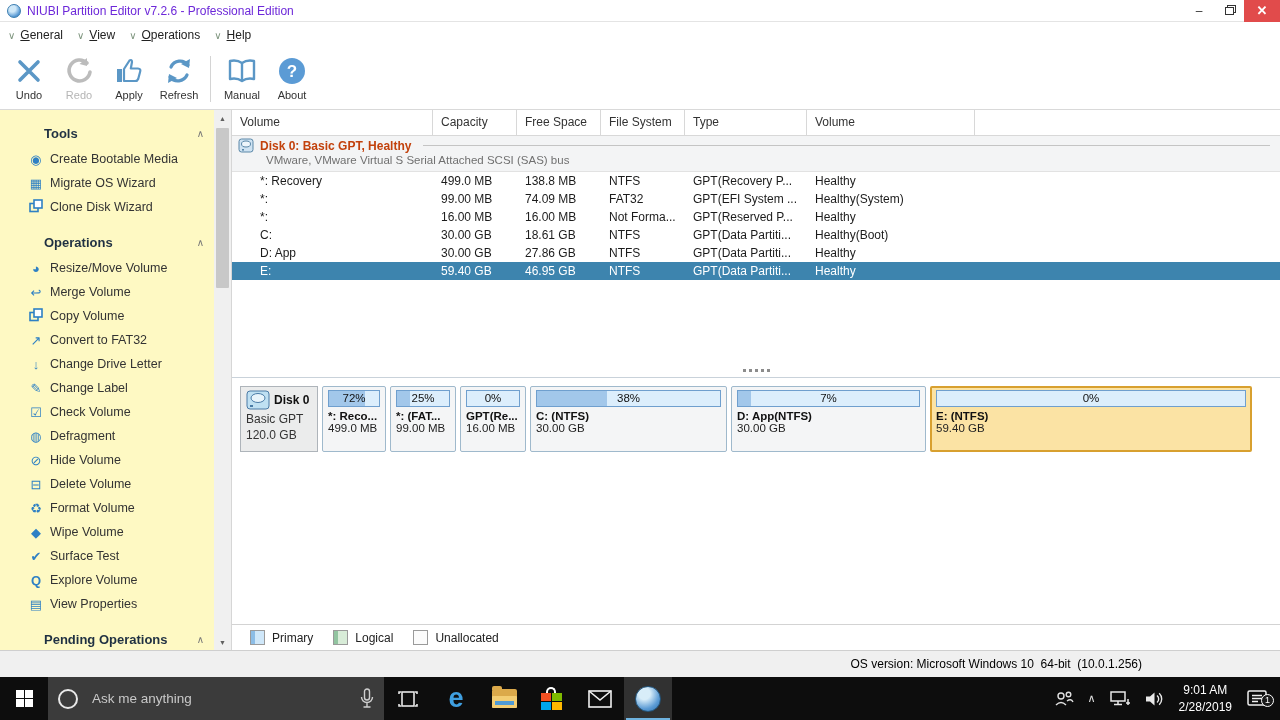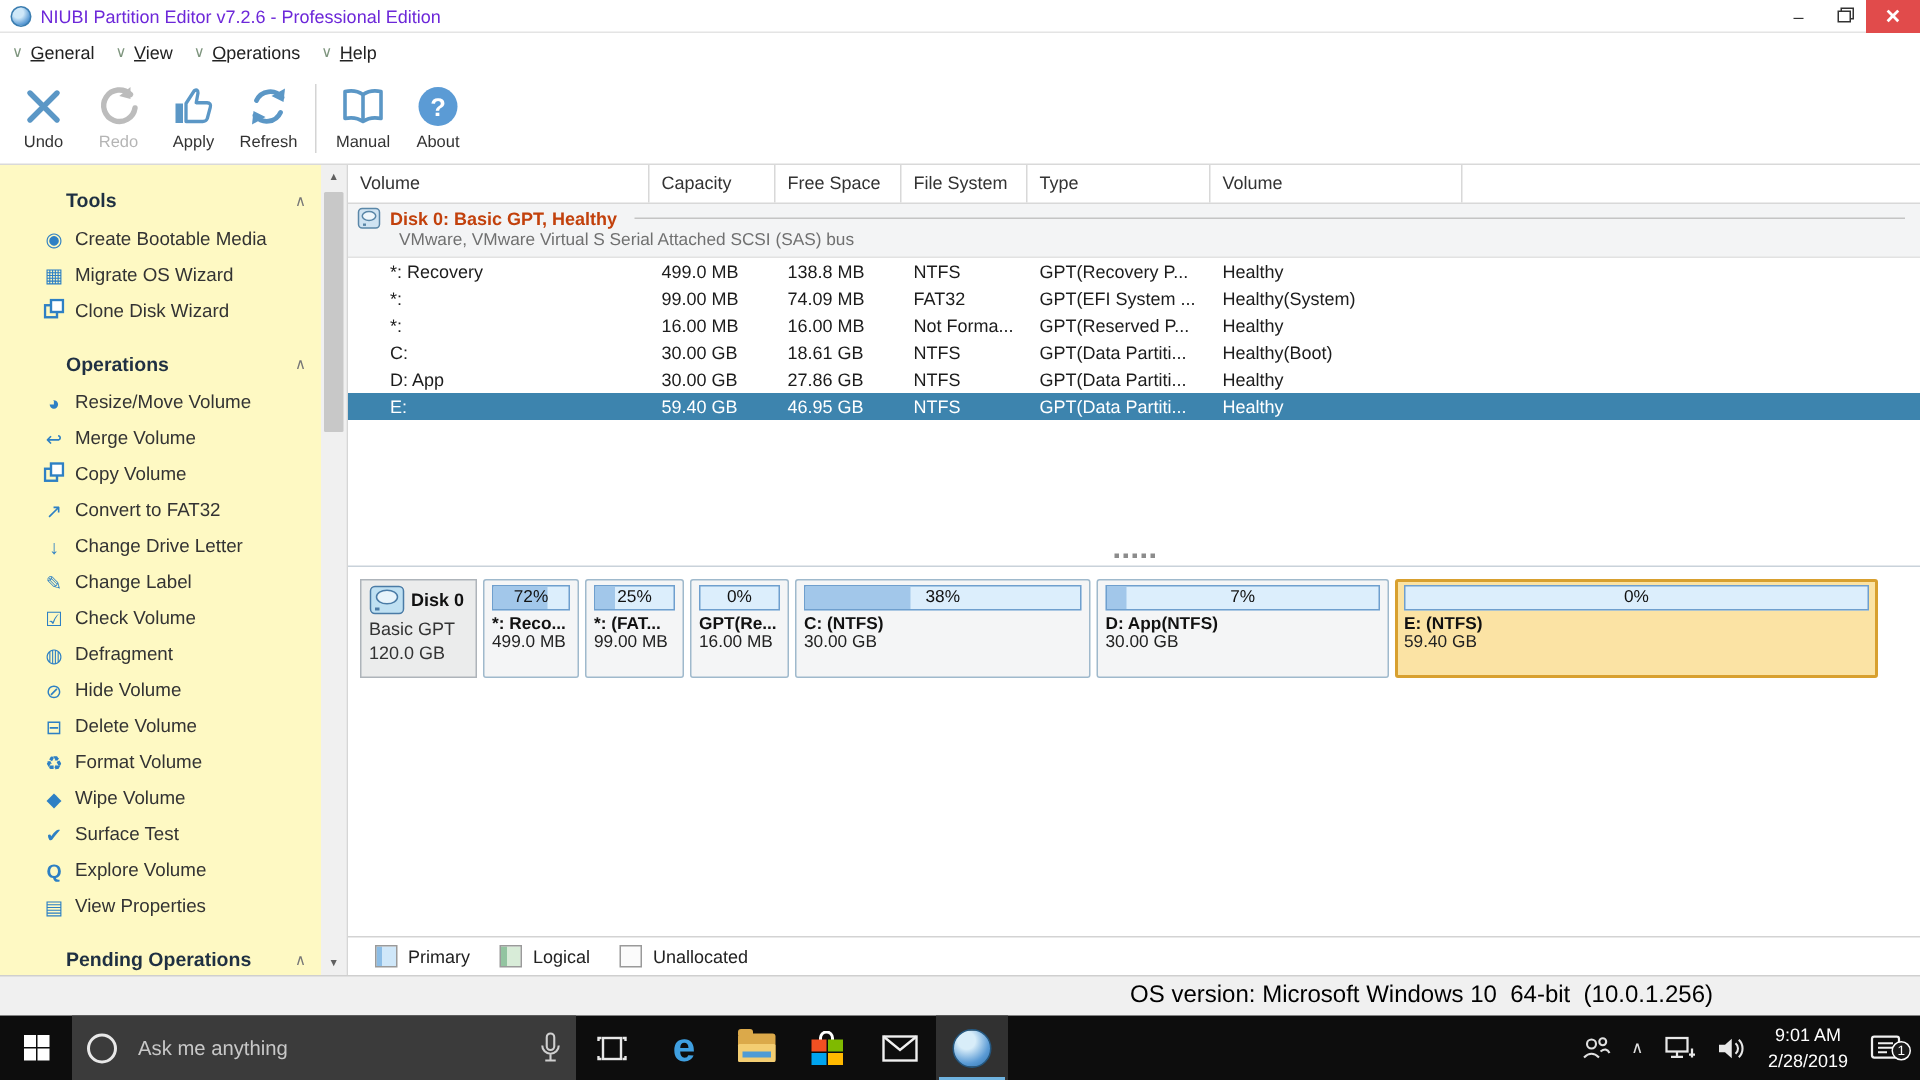--- a/index.html
+++ b/index.html
@@ -107,21 +107,21 @@
     padding-left:18px; }
   .lg-sw { width:15px; height:15px; border:1px solid #9a9a9a; margin-right:7px; }
   .sw-primary { background:linear-gradient(90deg,#8cbde6 0 30%,#cfe7f9 30%); }
   .sw-logical { background:linear-gradient(90deg,#92c4a0 0 30%,#d8ecd8 30%); }
   .sw-unalloc { background:#fbfbfb; }
   .lg-label { font-size:12px; color:#222; margin-right:20px; }
 
   
   .statusbar { height:27px; background:#f0f0f0; border-top:1px solid #cfcfcf;
     display:flex; align-items:center; justify-content:flex-end; padding-right:138px; }
-  .status-text { font-size:16px; color:#000; white-space:pre; }
+  .status-text { font-size:12px; color:#000; white-space:pre; }
 
   
   .taskbar { height:43px; background:#0d0d0d; display:flex; align-items:stretch; }
   .tb-btn { width:48px; display:flex; align-items:center; justify-content:center; cursor:default; }
   .win-grid { display:grid; grid-template-columns:8px 8px; grid-template-rows:8px 8px; gap:1px; }
   .win-grid i { background:#fff; display:block; }
   .search { width:336px; background:#3b3b3b; display:flex; align-items:center; padding:0 10px; }
   .cortana-ring { width:20px; height:20px; border:2px solid #e8e8e8; border-radius:50%; }
   .search-text { font-size:13.5px; color:#c8c8c8; margin-left:14px; flex:1; }
   .tb-app { position:relative; }

